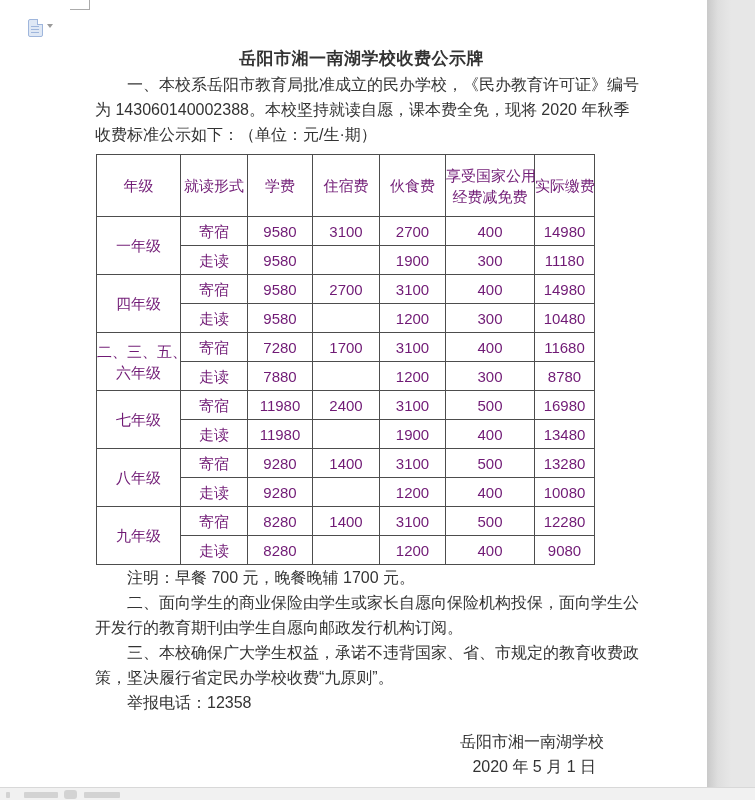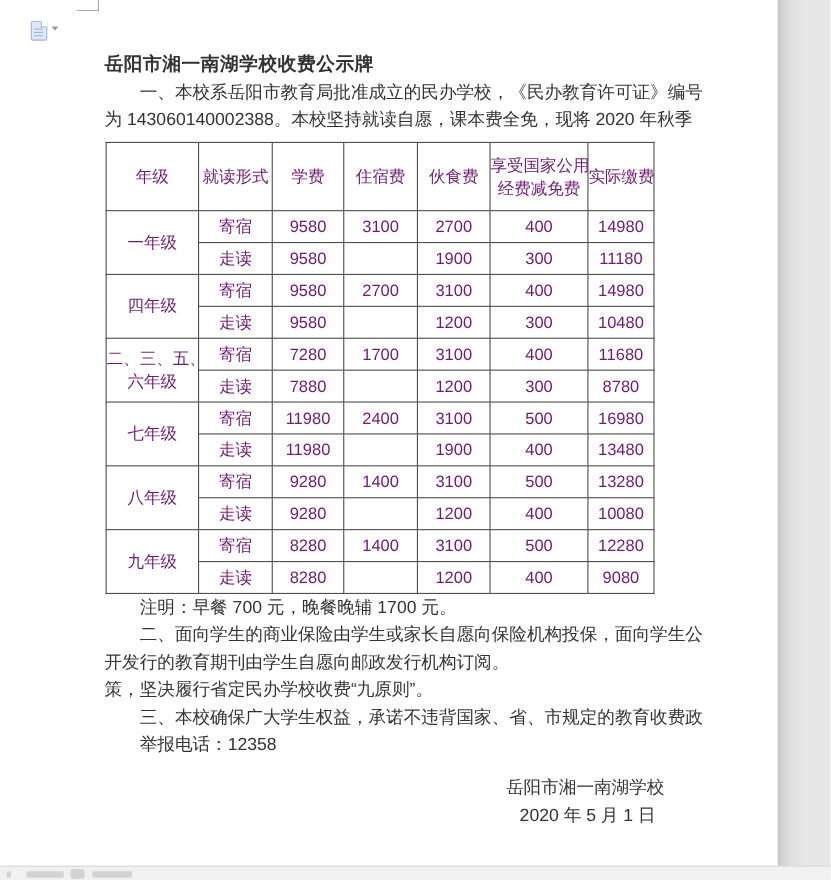--- a/index.html
+++ b/index.html
@@ -49,21 +49,21 @@
     border-left:3px solid transparent; border-right:3px solid transparent;
     border-top:4px solid #9a9a9a;
   }
 
   
   .content {
     position:absolute; left:95px; top:46px; width:533px;
     color:#333333; font-size:16px; line-height:25px;
   }
   .doc-title {
-    font-size:17px; font-weight:bold; text-align:left;
+    font-size:17px; font-weight:bold; text-align:center;
     color:#333333; letter-spacing:0.5px; line-height:26px;
     margin:0;
   }
   .line { white-space:nowrap; }
   .indent { text-indent:32px; }
 
   
   table.fee-table {
     border-collapse:collapse; table-layout:fixed;
     width:498px; margin:7px 0 0 1px;
@@ -107,20 +107,21 @@
       <span class="paste-caret"></span>
     </div>
 
     <div class="content">
 
       <div class="doc-title">岳阳市湘一南湖学校收费公示牌</div>
 
       <div class="para">
         <div class="line indent">一、本校系岳阳市教育局批准成立的民办学校，《民办教育许可证》编号</div>
         <div class="line">为 143060140002388。本校坚持就读自愿，课本费全免，现将 2020 年秋季</div>
+        <div class="line">收费标准公示如下：（单位：元/生·期）</div>
       </div>
 
       <table class="fee-table">
         <colgroup>
           <col style="width:84px">
             <col style="width:67px">
             <col style="width:65px">
           <col style="width:67px">
             <col style="width:66px">
             <col style="width:89px">
@@ -282,22 +283,22 @@
         </tbody>
       </table>
 
       <div class="after-table">
         <div class="line indent">注明：早餐 700 元，晚餐晚辅 1700 元。</div>
         <div>
           <div class="line indent">二、面向学生的商业保险由学生或家长自愿向保险机构投保，面向学生公</div>
           <div class="line">开发行的教育期刊由学生自愿向邮政发行机构订阅。</div>
         </div>
         <div>
+          <div class="line indent">三、本校确保广大学生权益，承诺不违背国家、省、市规定的教育收费政</div>
           <div class="line">策，坚决履行省定民办学校收费“九原则”。</div>
-          <div class="line indent">三、本校确保广大学生权益，承诺不违背国家、省、市规定的教育收费政</div>
         </div>
         <div class="line indent">举报电话：12358</div>
       </div>
 
       <div class="signature-block">岳阳市湘一南湖学校</div>
       <div class="date-line">2020 年 5 月 1 日</div>
 
     </div>
   </div>
 

